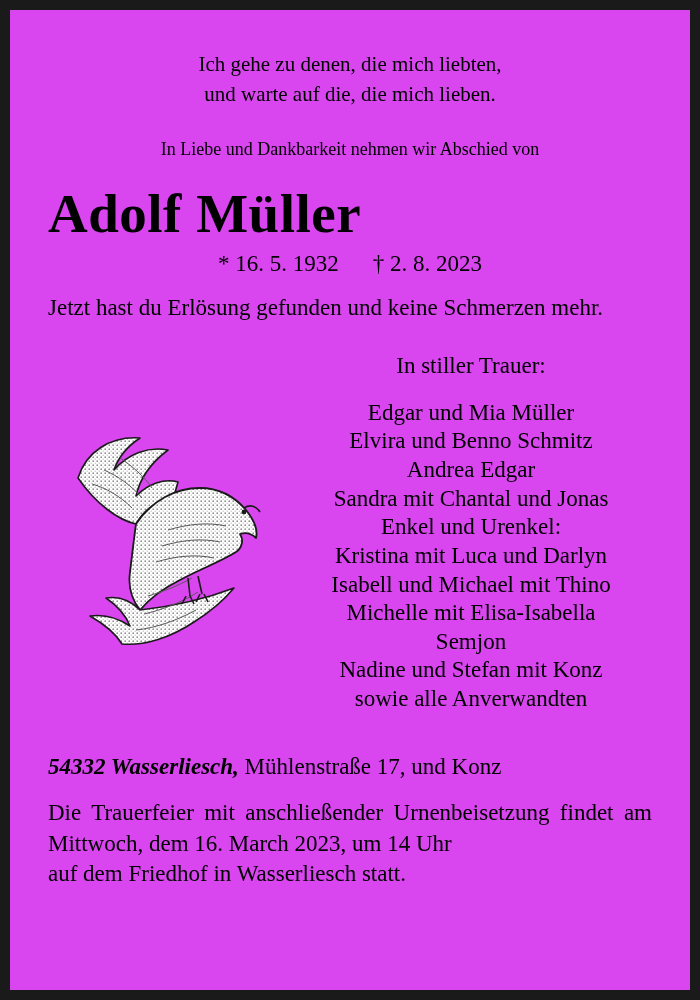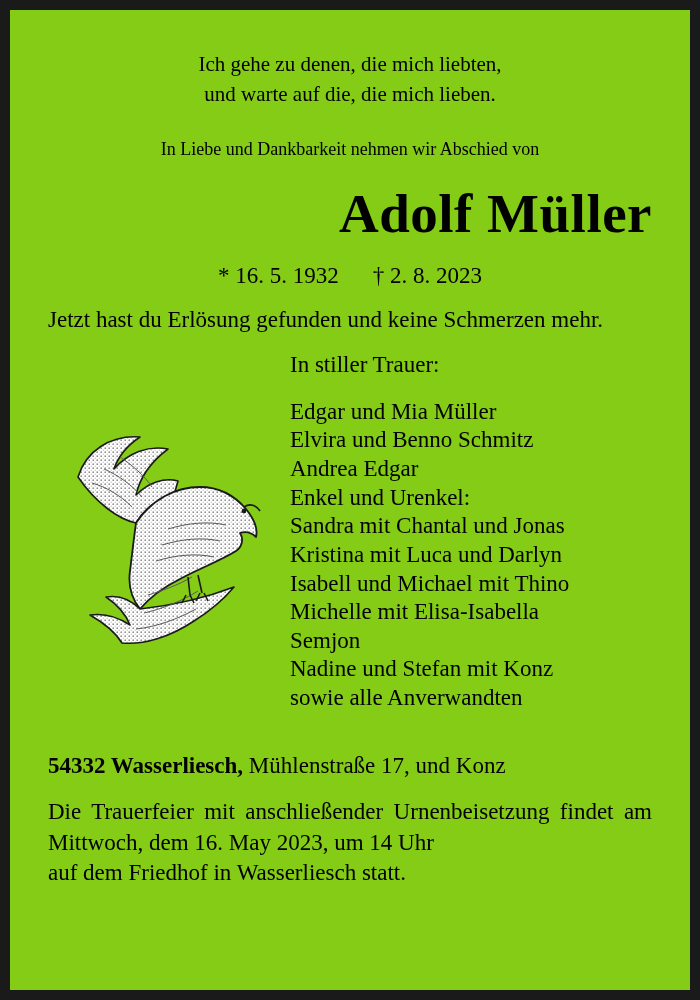--- a/index.html
+++ b/index.html
@@ -20,63 +20,64 @@
     height: 1000px;
     box-sizing: border-box;
     background: #1a1a1a;
     padding: 10px;
   }
   .inner {
     position: relative;
     width: 100%;
     height: 100%;
     box-sizing: border-box;
-    background: #84cc16;
+    background: #d946ef;
     padding: 34px 38px 20px 38px;
   }
   .verse {
     text-align: center;
     font-size: 21px;
     line-height: 1.42;
     margin: 6px 0 0 0;
     padding: 0 8px;
   }
   .verse div {
     white-space: nowrap;
   }
   .intro {
     text-align: center;
     font-size: 18px;
     margin-top: 28px;
     line-height: 1.3;
   }
   .name {
-    text-align: right;
+    text-align: left;
     font-size: 55px;
     font-weight: bold;
     letter-spacing: 0.5px;
     margin-top: 24px;
     line-height: 1.05;
   }
   .dates {
     text-align: center;
     font-size: 23px;
-    margin-top: 20px;
+    margin-top: 8px;
   }
   .dates .birth { margin-right: 34px; }
   .sentence {
     font-size: 23px;
     line-height: 1.32;
     margin-top: 16px;
     text-align: left;
   }
   .middle {
     position: relative;
-    margin-top: 16px;
+    margin-top: 29px;
     min-height: 390px;
+    text-align: center;
   }
   .dove {
     position: absolute;
     left: 0px;
     top: 48px;
     width: 226px;
     height: 250px;
   }
   .mourners {
     margin-left: 242px;
@@ -86,21 +87,21 @@
   .mourners .lead {
     margin-bottom: 18px;
   }
   .mourners .line {
     white-space: nowrap;
   }
   .address {
     font-size: 23px;
     margin-top: 12px;
   }
-  .address b { font-weight: bold; }
+  .address b { font-weight: bold; font-style: italic; }
   .funeral {
     font-size: 23px;
     line-height: 1.33;
     margin-top: 18px;
     text-align: justify;
     text-justify: inter-word;
   }
   .funeral .last { text-align: left; }
 </style>
 </head>
@@ -163,34 +164,34 @@
             <path d="M152,194 L148,202 M156,194 L160,202"></path>
           </g>
         </svg>
       </div>
 
       <div class="mourners">
         <div class="lead">In stiller Trauer:</div>
         <div class="line">Edgar und Mia Müller</div>
         <div class="line">Elvira und Benno Schmitz</div>
         <div class="line">Andrea Edgar</div>
+        <div class="line">Sandra mit Chantal und Jonas</div>
         <div class="line">Enkel und Urenkel:</div>
-        <div class="line">Sandra mit Chantal und Jonas</div>
         <div class="line">Kristina mit Luca und Darlyn</div>
         <div class="line">Isabell und Michael mit Thino</div>
         <div class="line">Michelle mit Elisa-Isabella</div>
         <div class="line">Semjon</div>
         <div class="line">Nadine und Stefan mit Konz</div>
         <div class="line">sowie alle Anverwandten</div>
       </div>
     </div>
 
     <div class="address">
       <b>54332 Wasserliesch,</b><span> Mühlenstraße 17, und Konz</span>
     </div>
 
     <div class="funeral">
-      <span>Die Trauerfeier mit anschließender Urnenbeisetzung findet am Mittwoch, dem 16. May 2023, um 14 Uhr</span>
+      <span>Die Trauerfeier mit anschließender Urnenbeisetzung findet am Mittwoch, dem 16. March 2023, um 14 Uhr</span>
       <div class="last">auf dem Friedhof in Wasserliesch statt.</div>
     </div>
 
   </div>
 </div>
 
 </body></html>

